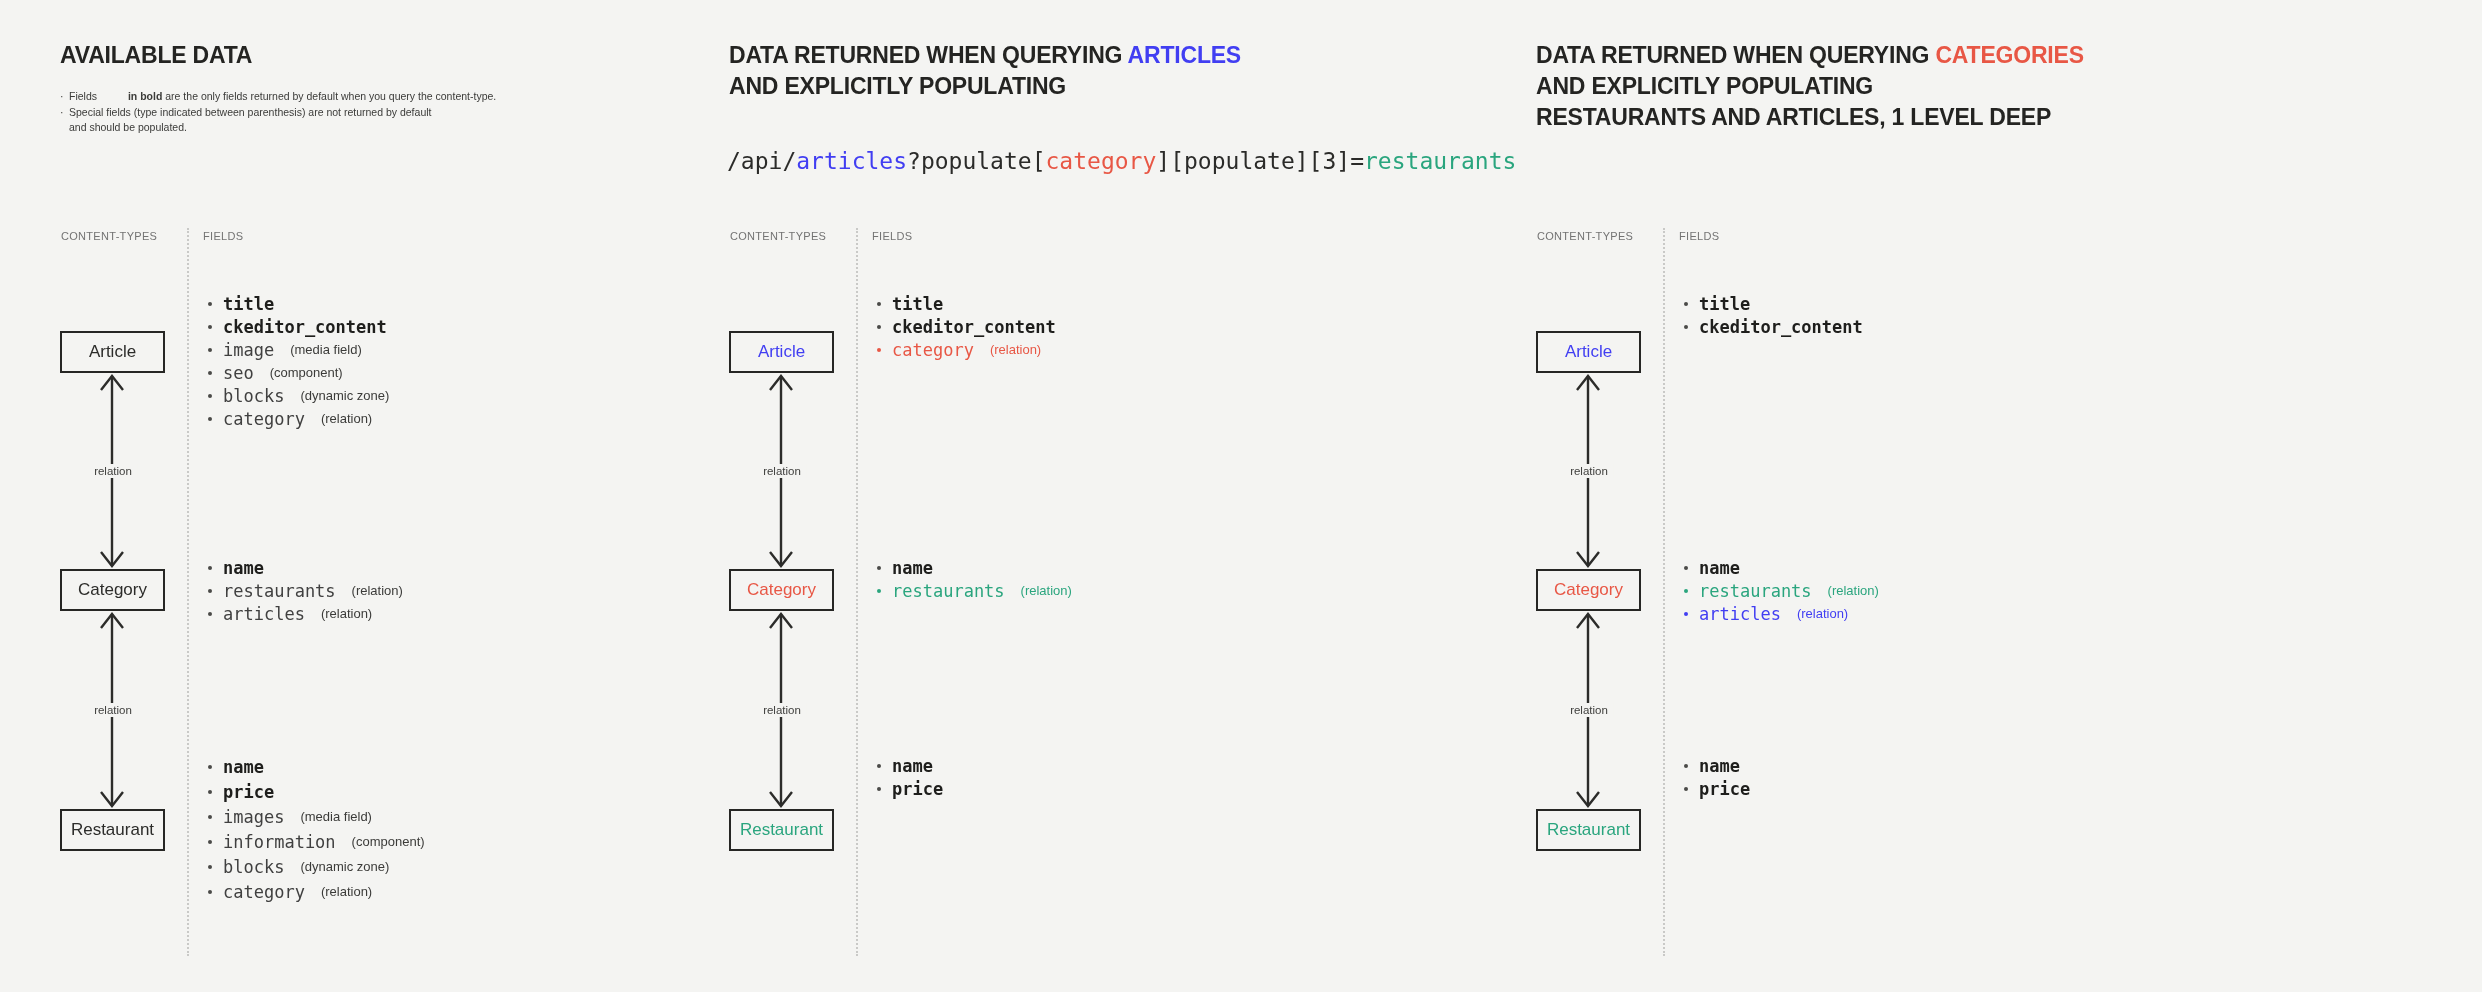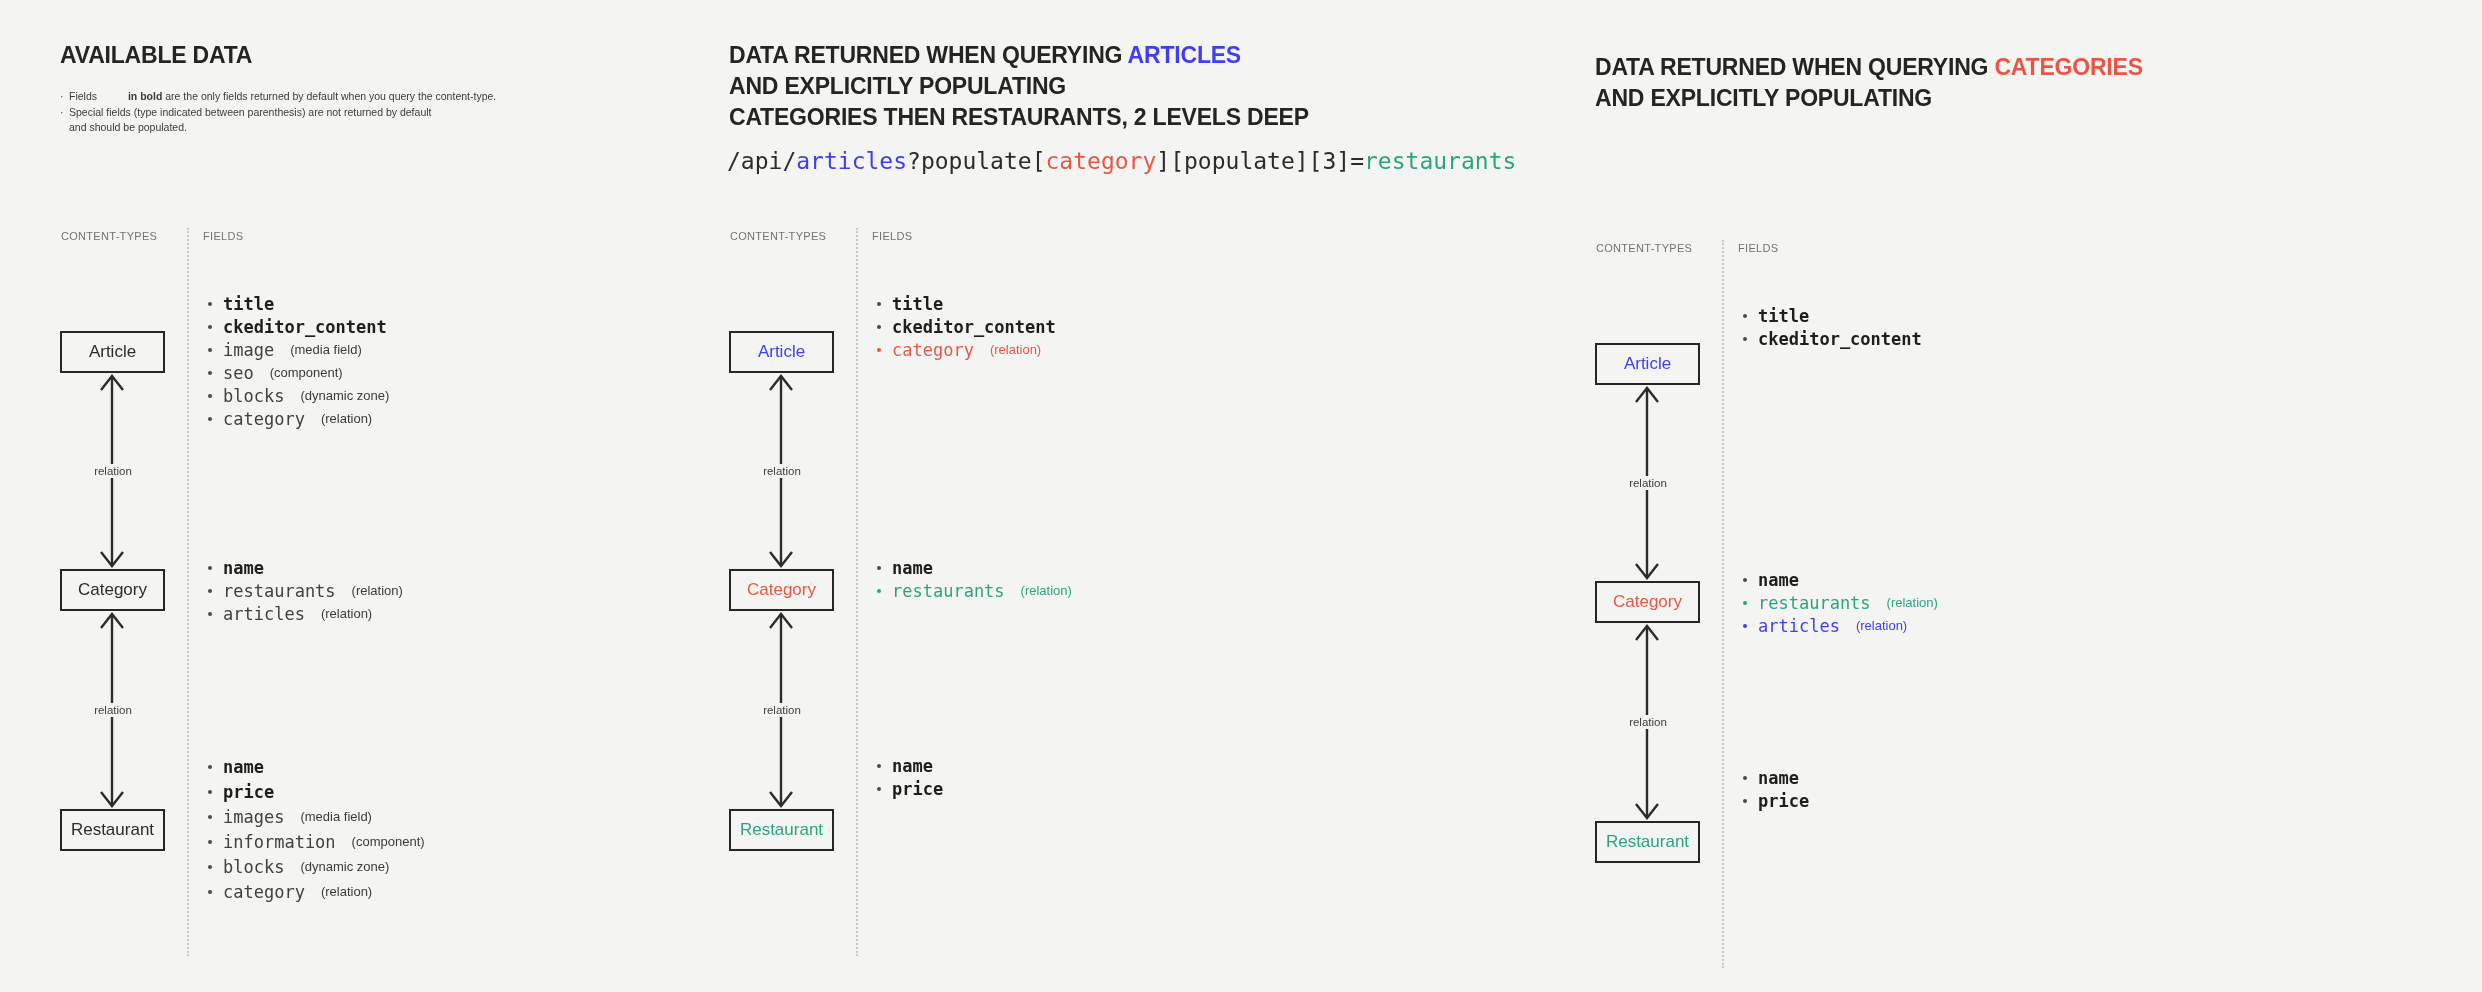--- a/index.html
+++ b/index.html
@@ -1,19 +1,19 @@
 <!DOCTYPE html>
 <html><head>
 <meta charset="utf-8">
 <style>
   html,body{margin:0;padding:0;background:#f4f4f2;}
   .canvas{position:relative;width:2482px;height:992px;background:#f4f4f2;
           font-family:"Liberation Sans",sans-serif;color:#262624;overflow:hidden;}
   .column{position:absolute;top:0;width:845px;height:737px;}
-  #col1{left:58px;} #col2{left:727px;} #col3{left:1593px;margin-top:12px;}
+  #col1{left:58px;} #col2{left:727px;} #col3{left:1534px;}
 
   .col-title{position:absolute;left:2px;top:40px;font-size:23px;font-weight:700;
              line-height:31px;letter-spacing:-0.2px;color:#242422;white-space:nowrap;}
   .title-line{white-space:nowrap;}
 
   .notes{position:absolute;left:2px;top:89px;font-size:10.5px;line-height:15.5px;color:#3b3b39;}
   .note-row{white-space:nowrap;}
   .note-bullet{display:inline-block;width:9px;}
   .note-cont{padding-left:9px;}
 
@@ -167,21 +167,20 @@
           <span class="fname">category</span>
           <span class="ftype">(relation)</span>
         </div>
       </div>
   </section>
 
   <section class="column" id="col2">
     <div class="col-title">
       <div class="title-line"><span>DATA RETURNED WHEN QUERYING </span><span style="color: rgb(65, 62, 242);">ARTICLES</span></div>
       <div class="title-line"><span>AND EXPLICITLY POPULATING</span></div>
-      <div class="title-line"><span>CATEGORIES THEN RESTAURANTS, 2 LEVELS DEEP</span></div>
     </div>
     <div class="api-code"><span>/api/</span><span style="color: rgb(65, 62, 242);">articles</span><span>?populate[</span><span style="color: rgb(232, 87, 69);">category</span><span>][populate][3]=</span><span style="color: rgb(42, 165, 126);">restaurants</span></div>
 
     <div class="subhead ct">CONTENT-TYPES</div>
     <div class="subhead fl">FIELDS</div>
     <div class="divider"></div>
 
     <div class="ct-box box-article">
       <span style="color: rgb(65, 62, 242);">Article</span>
     </div>
@@ -240,20 +239,21 @@
           <span class="fdot"></span>
           <span class="fname b">price</span>
         </div>
       </div>
   </section>
 
   <section class="column" id="col3">
     <div class="col-title">
       <div class="title-line"><span>DATA RETURNED WHEN QUERYING </span><span style="color: rgb(232, 87, 69);">CATEGORIES</span></div>
       <div class="title-line"><span>AND EXPLICITLY POPULATING</span></div>
+      <div class="title-line"><span>RESTAURANTS AND ARTICLES, 1 LEVEL DEEP</span></div>
     </div>
 
     <div class="subhead ct">CONTENT-TYPES</div>
     <div class="subhead fl">FIELDS</div>
     <div class="divider"></div>
 
     <div class="ct-box box-article">
       <span style="color: rgb(65, 62, 242);">Article</span>
     </div>
     <div class="ct-box box-category">

